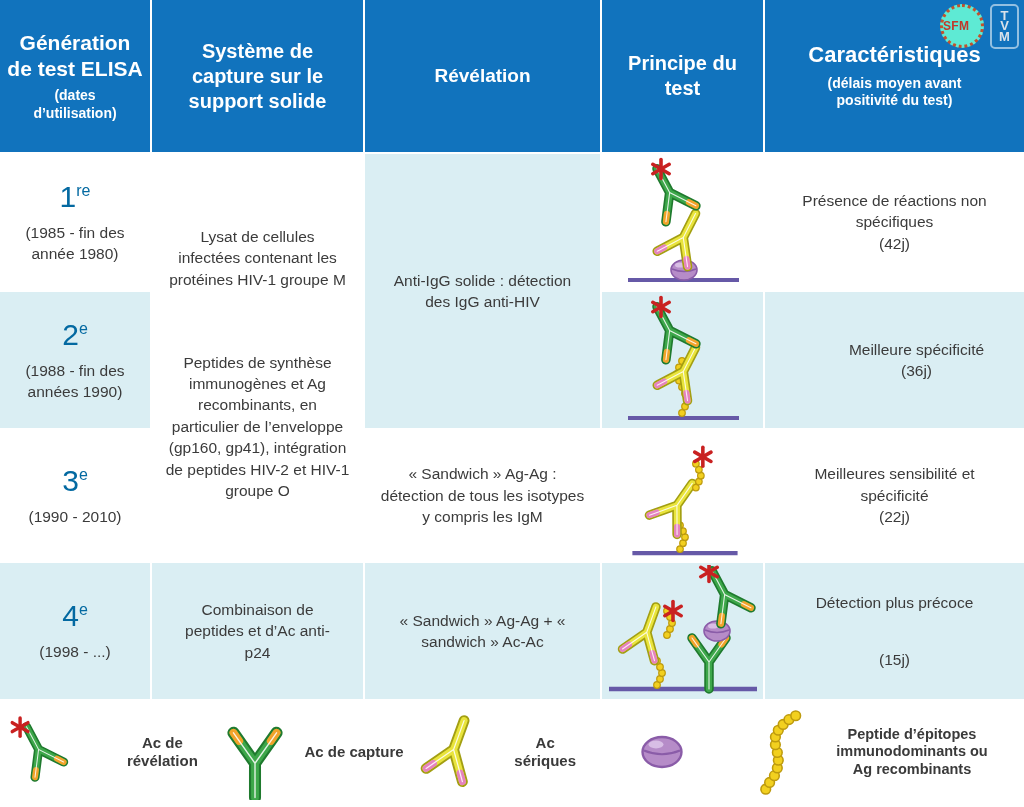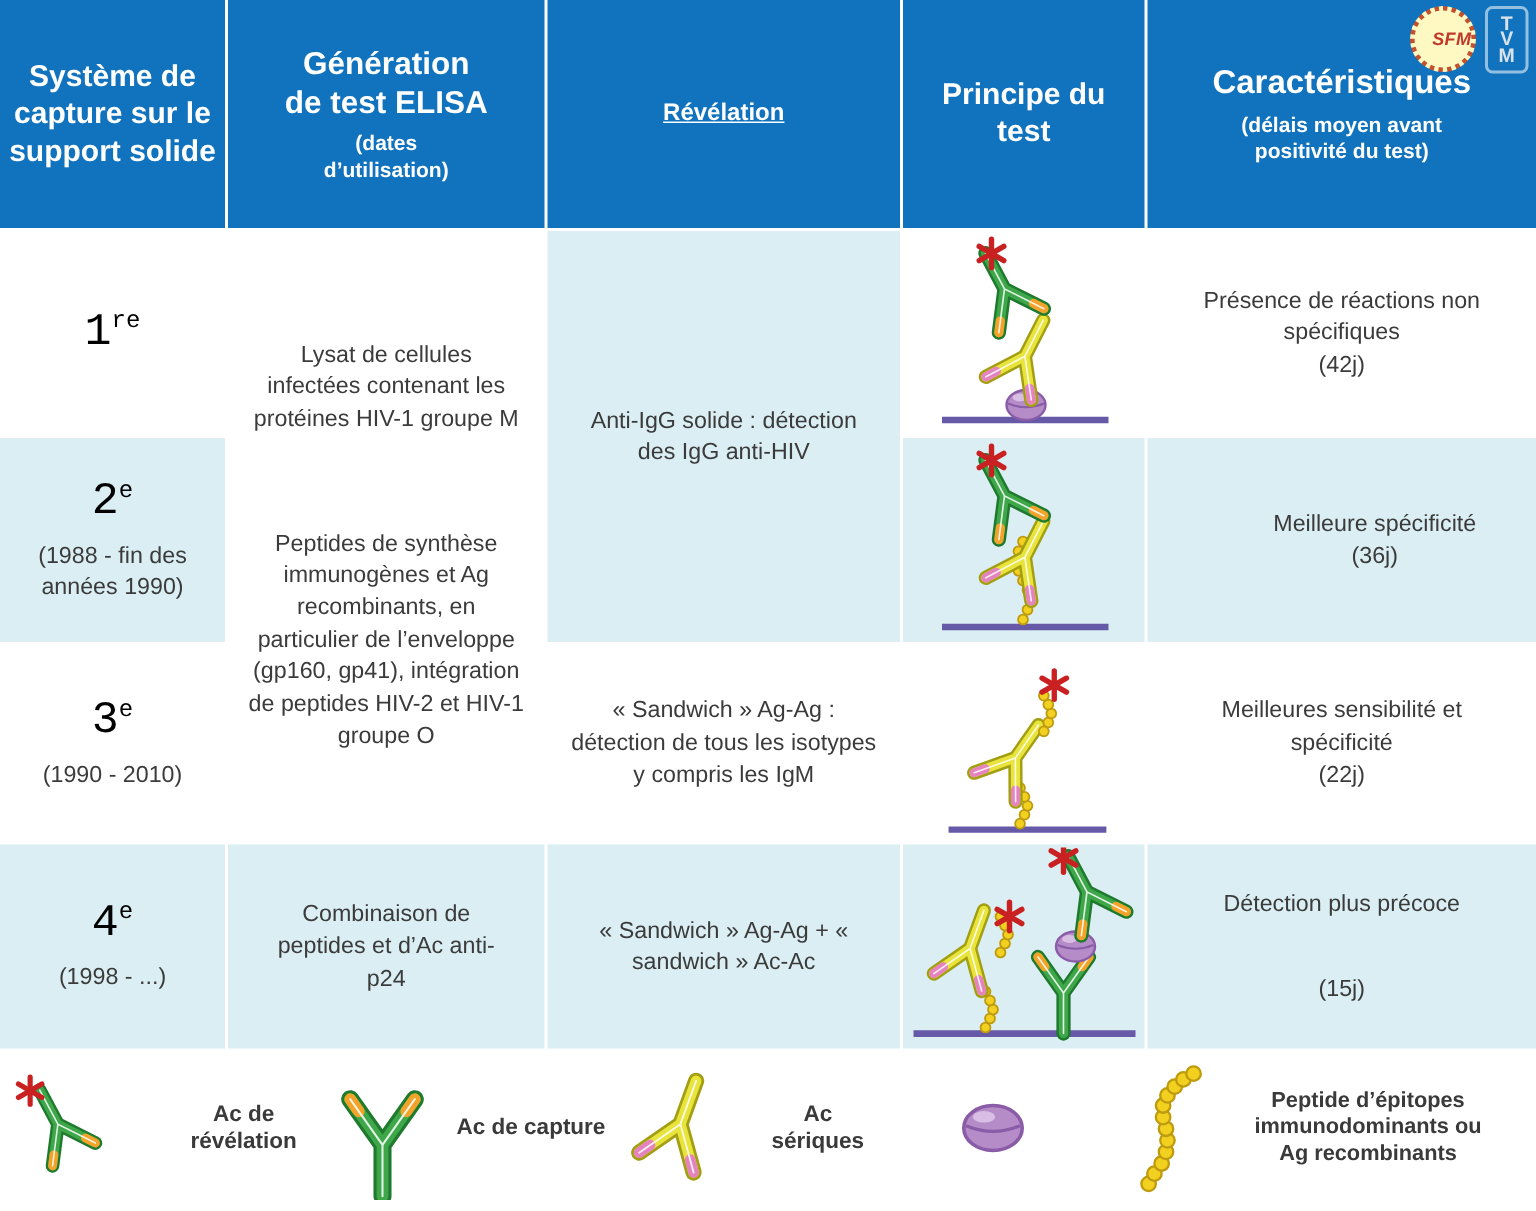--- a/index.html
+++ b/index.html
@@ -12,52 +12,52 @@
   .grid {
     display:grid;
     grid-template-columns:150px 211px 235px 161px 1fr;
     grid-template-rows:152px 136px 136px 131px 136px;
     gap:2px; background:#fff;
   }
   .cell { display:flex; flex-direction:column; align-items:center; justify-content:center; text-align:center; }
   .hdr { background:#1173BD; color:#fff; font-weight:bold; padding:6px; position:relative; }
   .hdr .t1 { font-size:21px; line-height:1.22; max-width:140px; }
   .hdr .t2 { font-size:20px; line-height:1.25; max-width:176px; }
-  .hdr .t3 { font-size:16px;text-decoration:underline; }
+  .hdr .t3 { font-size:19px; }
   .hdr .t4 { font-size:20px; line-height:1.25; max-width:130px; }
   .hdr .t5 { font-size:22px; line-height:1.2; }
   .hdr .sub { font-size:14px; line-height:1.25; margin-top:6px; }
   .sub1 { max-width:112px; }
   .sub5 { max-width:180px; font-size:14.5px; }
   .lb { background:#DAEEF3; }
   .wh { background:#fff; }
   .body-txt { font-size:15.5px; line-height:1.38; color:#3b3b3b; }
-  .gen-num { font-size:30px; color:#000000;font-family:Liberation Mono, monospace; }
+  .gen-num { font-size:30px; color:#0369a1; }
   .gen-num sup { font-size:16px; }
   .gen-dates { font-size:15.5px; margin-top:9px; max-width:122px; line-height:1.35; }
   .cap1 { max-width:178px; }
   .capspan { max-width:185px; }
   .revspan { max-width:205px; }
   .rev3 { max-width:212px; }
   .rev4 { max-width:192px; }
   .cap4 { max-width:152px; }
   .ch { max-width:230px; }
   .ch3 { max-width:188px; }
   
   .r2c1{grid-area:2/1;} .r2c2{grid-area:2/2;justify-content:flex-end;} .revspan-cell{grid-column:3;grid-row:2/4;}
   .r2c4{grid-area:2/4;} .r2c5{grid-area:2/5;}
   .r3c1{grid-area:3/1;} .capspan-cell{grid-column:2;grid-row:3/5;}
   .r3c4{grid-area:3/4;} .r3c5{grid-area:3/5;padding-left:44px;}
   .r4c1{grid-area:4/1;} .r4c3{grid-area:4/3;} .r4c4{grid-area:4/4;} .r4c5{grid-area:4/5;}
   .r5c1{grid-area:5/1;} .r5c2{grid-area:5/2;} .r5c3{grid-area:5/3;} .r5c4{grid-area:5/4;} .r5c5{grid-area:5/5;gap:36px;}
   
   .logos { position:absolute; top:4px; right:5px; display:flex; gap:6px; align-items:flex-start; }
   .sfm {
-    width:44px; height:44px; border-radius:50%; background:#fef9c3;
-    border:3px dotted #c4502c; display:flex; align-items:center; justify-content:flex-end;font-style:italic;
+    width:44px; height:44px; border-radius:50%; background:#5eead4;
+    border:3px dotted #c4502c; display:flex; align-items:center; justify-content:flex-start;
   }
   .sfm span { color:#c0392b; font-weight:bold; font-size:12px; letter-spacing:.3px; }
   .tvm {
     width:29px; height:45px; border:2px solid rgba(255,255,255,.55); border-radius:5px;
     display:flex; flex-direction:column; align-items:center; justify-content:center;
     color:#d9e2ea; font-weight:bold; font-size:13px; line-height:.82;
   }
   
   .legend { height:106px; display:flex; align-items:center; padding:0 6px; }
   .lg-item { display:flex; align-items:center; justify-content:center; gap:10px; }
@@ -114,25 +114,25 @@
       <use href="#bead" x="3" y="-18"></use>
         <use href="#bead" x="0" y="-24"></use>
     </g>
   </defs>
 </svg>
 
 <div class="page">
   <div class="grid">
 
     <div class="cell hdr">
-      <div class="t2">Système de capture sur le support solide</div>
-    </div>
-    <div class="cell hdr">
       <div class="t1">Génération de test ELISA</div>
       <div class="sub sub1">(dates d’utilisation)</div>
+    </div>
+    <div class="cell hdr">
+      <div class="t2">Système de capture sur le support solide</div>
     </div>
     <div class="cell hdr">
       <div class="t3">Révélation</div>
     </div>
     <div class="cell hdr">
       <div class="t4">Principe du test</div>
     </div>
     <div class="cell hdr">
       <div class="t5">Caractéristiques</div>
       <div class="sub sub5">(délais moyen avant positivité du test)</div>
@@ -143,20 +143,21 @@
         <div class="tvm">
           <span>T</span>
           <span>V</span>
           <span>M</span>
         </div>
       </div>
     </div>
 
     <div class="cell wh r2c1">
       <div class="gen-num"><span>1</span><sup>re</sup></div>
+      <div class="gen-dates body-txt">(1985 - fin des année 1980)</div>
     </div>
     <div class="cell lb r3c1">
       <div class="gen-num"><span>2</span><sup>e</sup></div>
       <div class="gen-dates body-txt">(1988 - fin des années 1990)</div>
     </div>
     <div class="cell wh r4c1">
       <div class="gen-num"><span>3</span><sup>e</sup></div>
       <div class="gen-dates body-txt">(1990 - 2010)</div>
     </div>
     <div class="cell lb r5c1">

